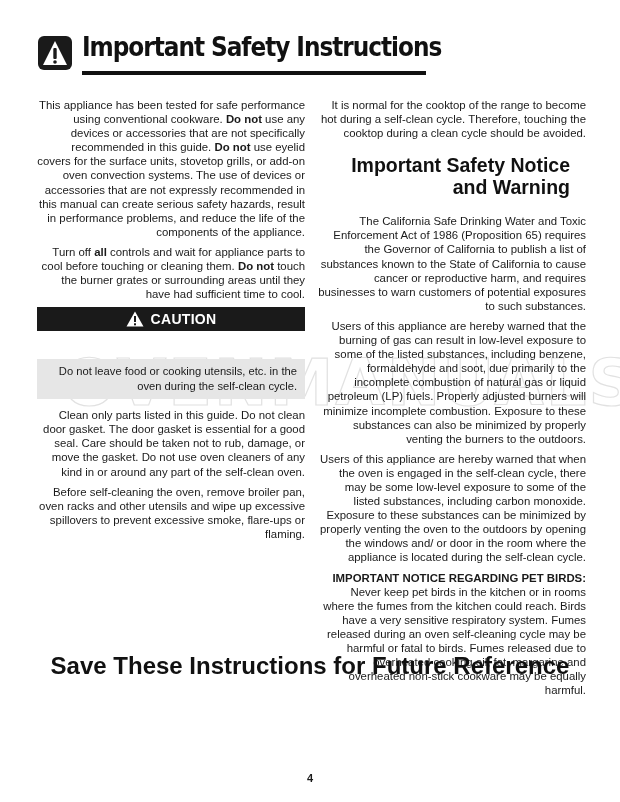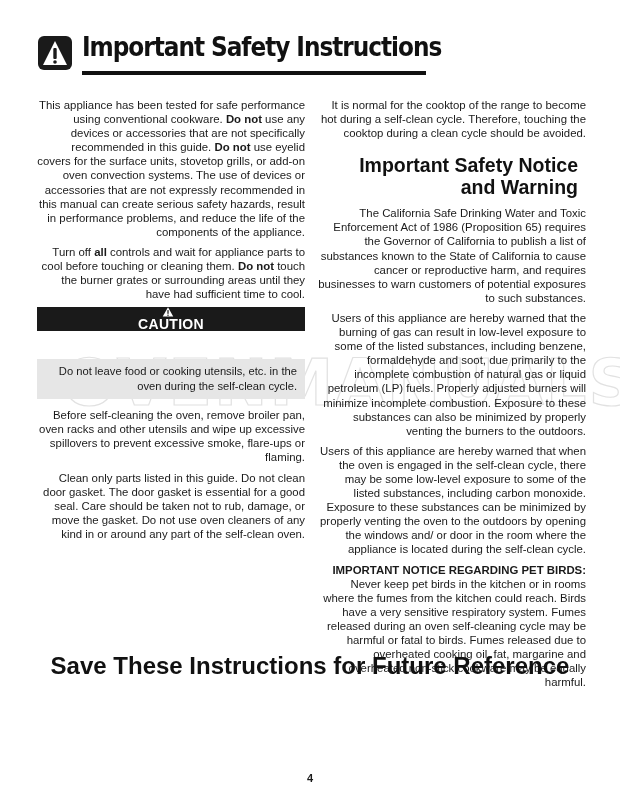--- a/index.html
+++ b/index.html
@@ -11,27 +11,27 @@
   .header .icon-box svg { position: absolute; left: 3px; top: 3px; }
   .header .title { position: absolute; left: 44px; top: -3px; font-family: "DejaVu Sans", sans-serif;
         font-weight: bold; font-size: 27px; letter-spacing: -1.2px; transform: scaleX(0.86);
         transform-origin: left top; white-space: nowrap; color: #111; }
   .header .rule { position: absolute; left: 44px; top: 37px; width: 344px; height: 4px; background: #111; }
 
   .col { position: absolute; font-size: 11.4px; line-height: 14.1px; text-align: right; }
   .col.left { left: 37px; top: 98px; width: 268px; }
   .col.right { left: 318px; top: 98px; width: 268px; }
   .col p { margin: 0 0 6px 0; }
-  h2 { margin: 8px; font-weight: bold; color: #111; }
+  h2 { margin: 16px; font-weight: bold; color: #111; }
   .h2-lg { font-size: 19.5px; line-height: 22px; }
   .sec-cleaning { margin-top: 14px; }
   .sec-selfclean { margin-top: 18px; margin-bottom: 4px; }
   .sec-selfclean .paren { font-weight: normal; font-size: 17px; }
   .caution-head { background: #1a1a1a; color: #fff; height: 24px; display: flex; align-items: center;
-        justify-content: center; font-weight: bold; font-size: 14px; letter-spacing: 0.3px; flex-direction: column; }
+        justify-content: center; font-weight: bold; font-size: 14px; letter-spacing: 0.3px; }
   .caution-head svg { margin-right: 7px; }
   .caution-body { background: #e6e6e6; padding: 5px 8px 6px 8px; font-size: 11.2px; line-height: 14.4px; margin-bottom: 9px; margin-top: 28px; }
   .sec-notice { margin-top: 14px; line-height: 22px; }
   .pet-head { font-weight: bold; }
 
   .footer-title { position: absolute; left: 0; width: 620px; top: 652px; text-align: center;
         font-weight: bold; font-size: 24px; color: #111; }
   .page-num { position: absolute; left: 300px; top: 772px; width: 20px; text-align: center;
         font-size: 11px; font-weight: bold; }
   .watermark { position: absolute; left: 62px; top: 346px; font-family: "DejaVu Sans", sans-serif;
@@ -66,22 +66,22 @@
       <svg width="18" height="16" viewBox="0 0 18 16">
         <polygon points="9,0.5 17.5,15.5 0.5,15.5" fill="#ffffff"></polygon>
         <rect x="8" y="5" width="2" height="6" fill="#1a1a1a"></rect>
         <rect x="8" y="12.3" width="2" height="2" fill="#1a1a1a"></rect>
       </svg>
       <span>CAUTION</span>
     </div>
     <div class="caution-body">Do not leave food or cooking utensils, etc. in the oven during the self-clean cycle.</div>
   </div>
 
+  <p>Clean only parts listed in this guide. Do not clean door gasket. The door gasket is essential for a good seal. Care should be taken not to rub, damage, or move the gasket. Do not use oven cleaners of any kind in or around any part of the self-clean oven.</p>
   <p>Before self-cleaning the oven, remove broiler pan, oven racks and other utensils and wipe up excessive spillovers to prevent excessive smoke, flare-ups or flaming.</p>
-  <p>Clean only parts listed in this guide. Do not clean door gasket. The door gasket is essential for a good seal. Care should be taken not to rub, damage, or move the gasket. Do not use oven cleaners of any kind in or around any part of the self-clean oven.</p>
 </div>
 
 <div class="col right">
   <p>It is normal for the cooktop of the range to become hot during a self-clean cycle. Therefore, touching the cooktop during a clean cycle should be avoided.</p>
   <h2 class="h2-lg sec-notice">Important Safety Notice and Warning</h2>
   <p>The California Safe Drinking Water and Toxic Enforcement Act of 1986 (Proposition 65) requires the Governor of California to publish a list of substances known to the State of California to cause cancer or reproductive harm, and requires businesses to warn customers of potential exposures to such substances.</p>
   <p>Users of this appliance are hereby warned that the burning of gas can result in low-level exposure to some of the listed substances, including benzene, formaldehyde and soot, due primarily to the incomplete combustion of natural gas or liquid petroleum (LP) fuels. Properly adjusted burners will minimize incomplete combustion. Exposure to these substances can also be minimized by properly venting the burners to the outdoors.</p>
   <p>Users of this appliance are hereby warned that when the oven is engaged in the self-clean cycle, there may be some low-level exposure to some of the listed substances, including carbon monoxide. Exposure to these substances can be minimized by properly venting the oven to the outdoors by opening the windows and/ or door in the room where the appliance is located during the self-clean cycle.</p>
   <div class="pet-head">IMPORTANT NOTICE REGARDING PET BIRDS:</div>
   <p>Never keep pet birds in the kitchen or in rooms where the fumes from the kitchen could reach. Birds have a very sensitive respiratory system. Fumes released during an oven self-cleaning cycle may be harmful or fatal to birds. Fumes released due to overheated cooking oil, fat, margarine and overheated non-stick cookware may be equally harmful.</p>

